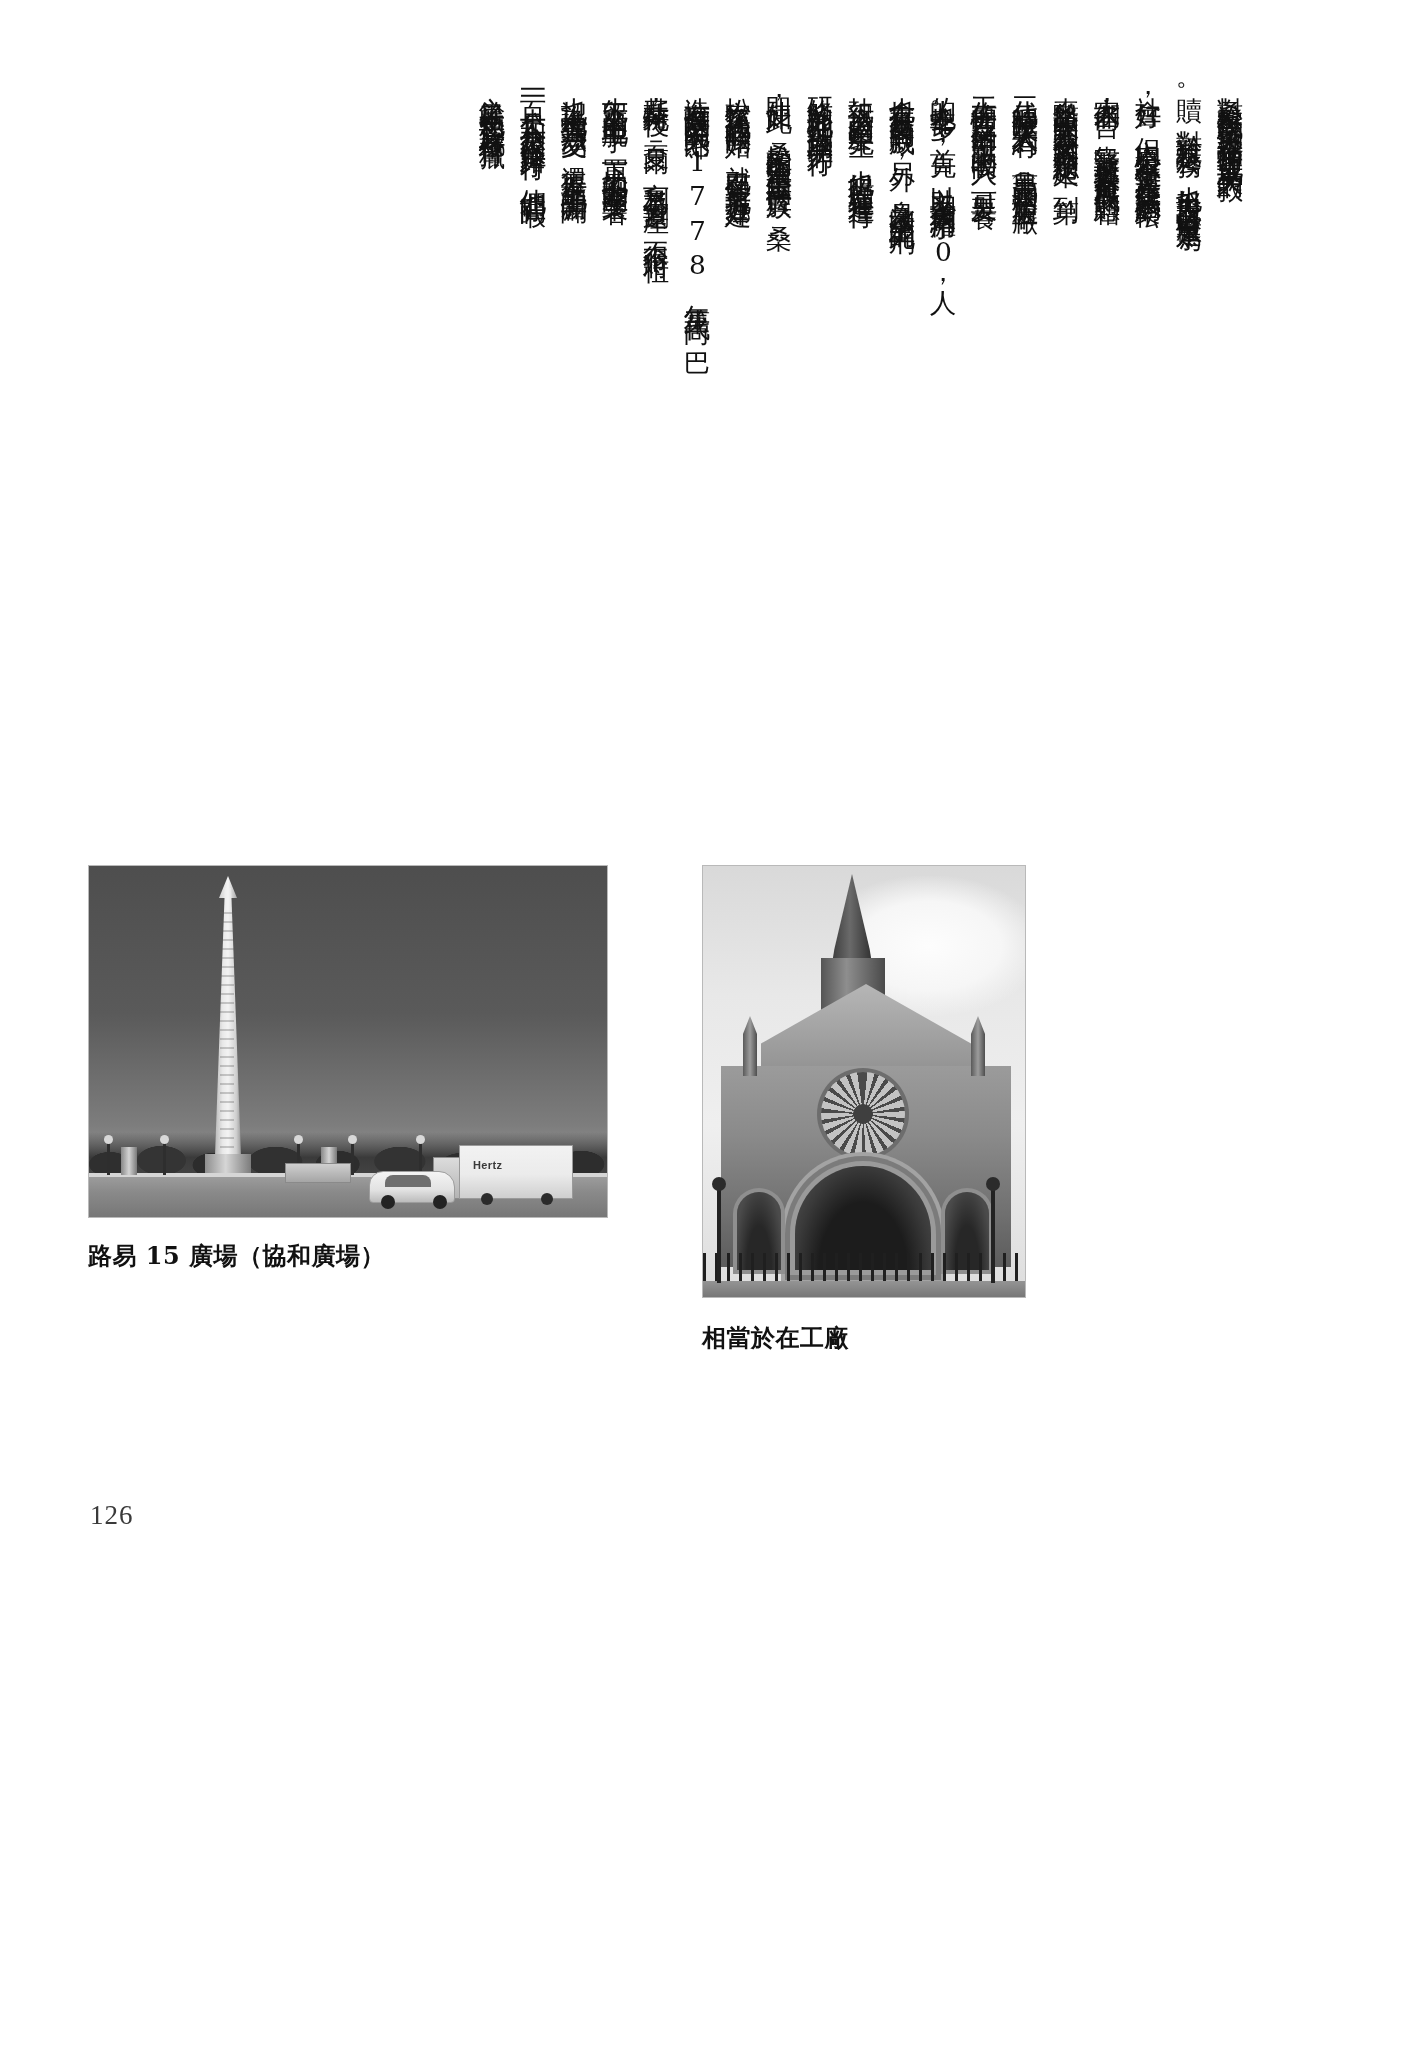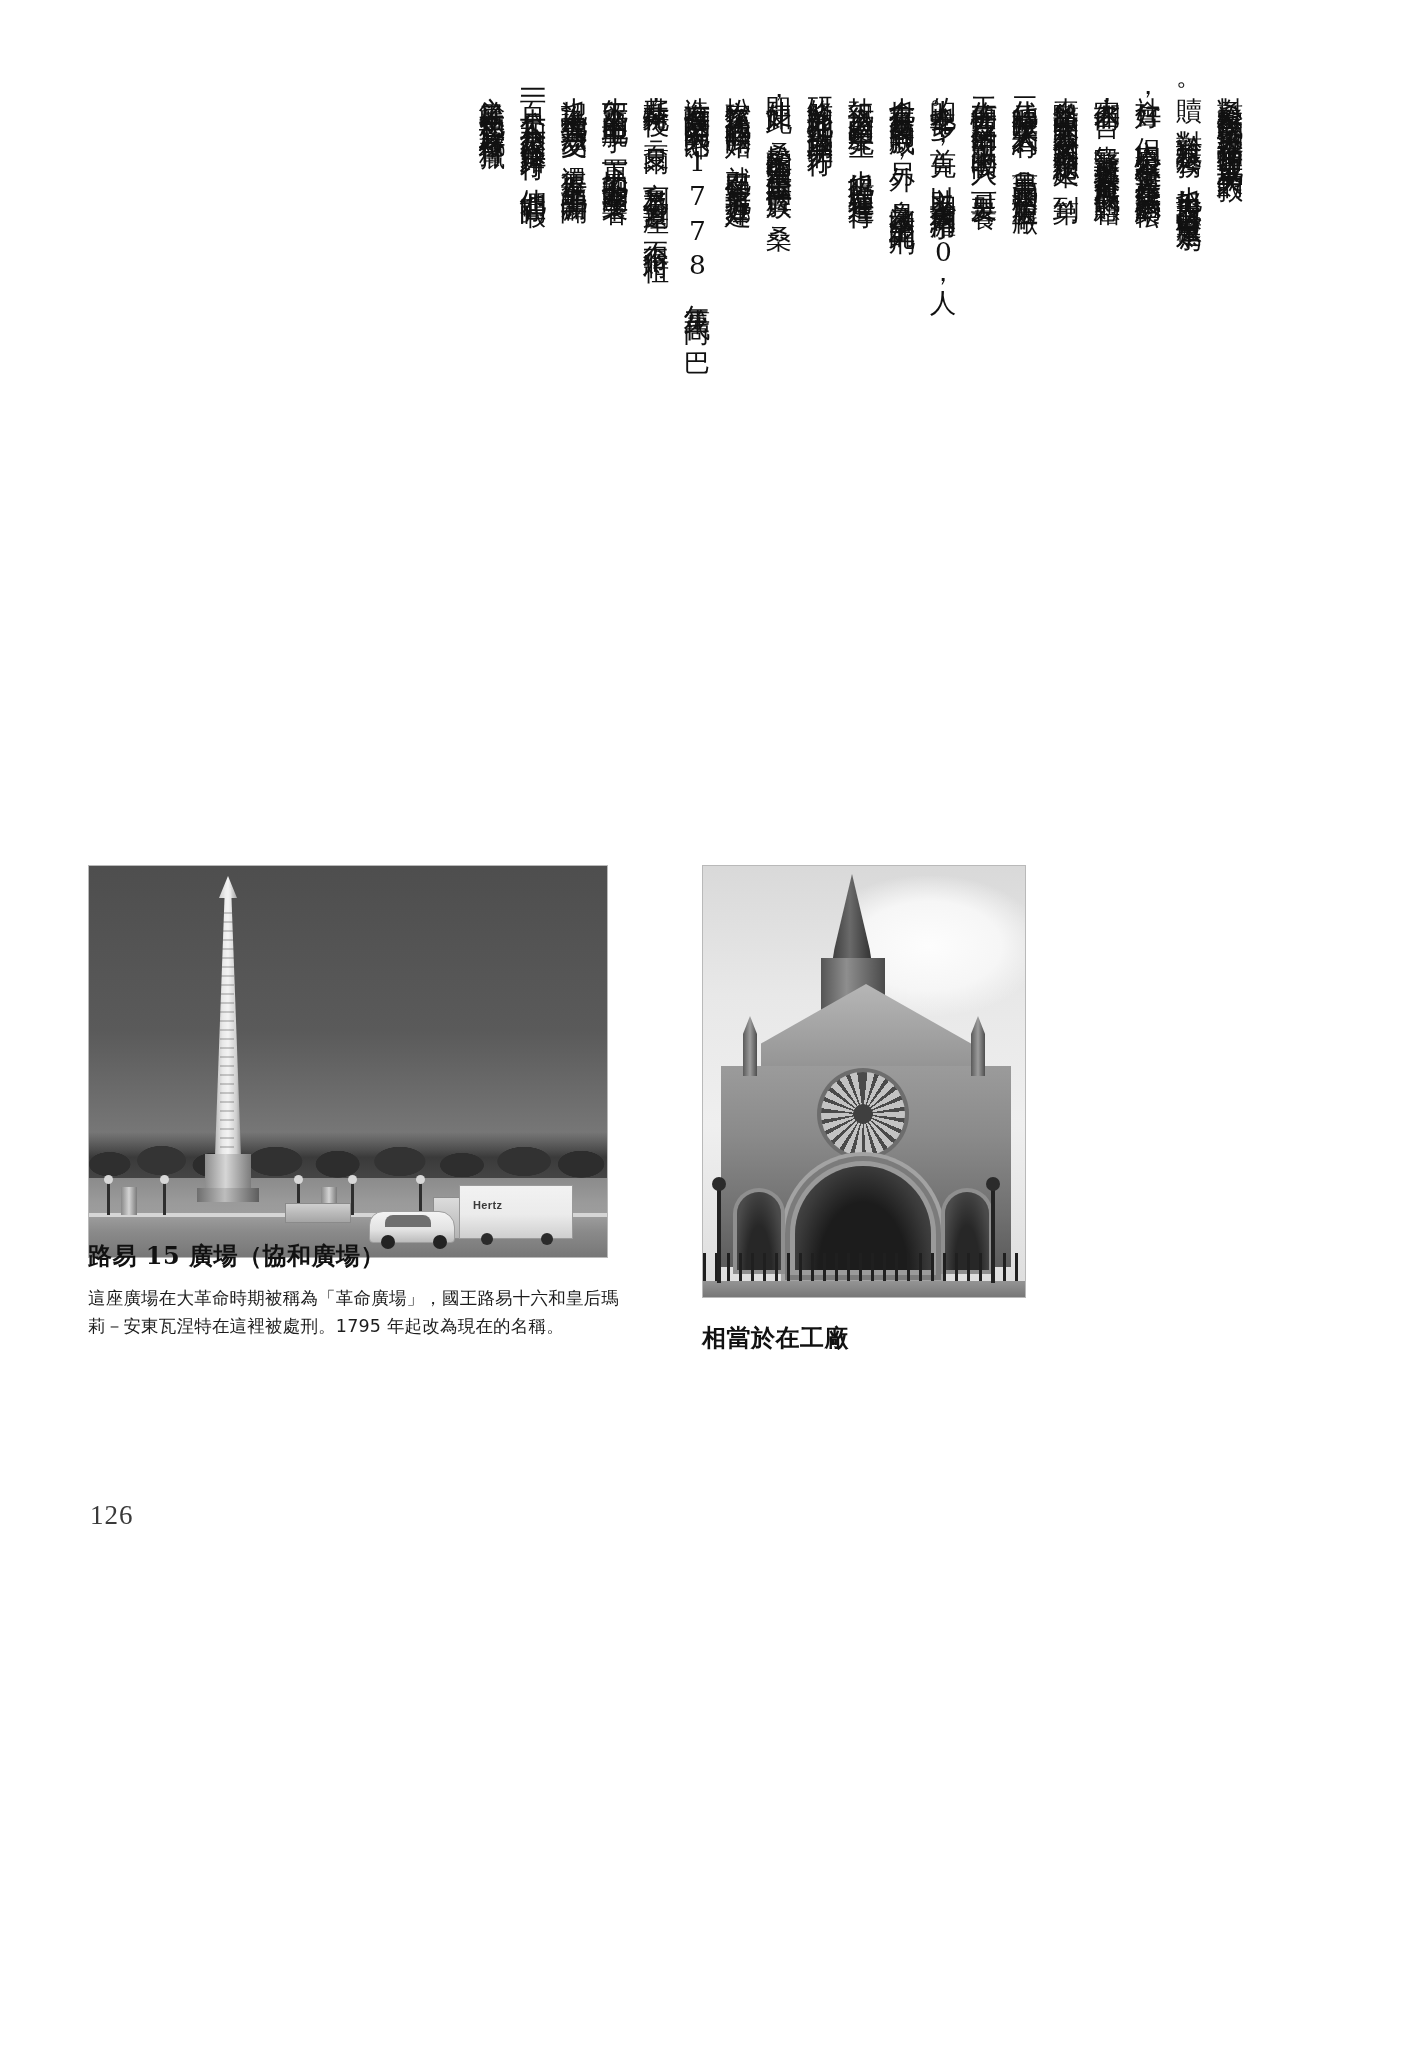--- a/index.html
+++ b/index.html
@@ -44,21 +44,21 @@
   }
   
   .vcol { font-feature-settings: "vert" 1; }
 
   
   #fig-left {
     position: absolute;
     left: 88px;
     top: 865px;
     width: 520px;
-    height: 393px;
+    height: 353px;
   }
   #fig-right {
     position: absolute;
     left: 702px;
     top: 865px;
     width: 324px;
     height: 433px;
   }
   .photo {
     width: 100%;
@@ -443,20 +443,19 @@
 
     <div class="sl-fence"></div>
     <div class="sl-ground"></div>
     <div class="sl-lamp" style="left:14px;"></div>
     <div class="sl-lamp" style="left:288px;"></div>
   </div>
 </div>
 
 <div id="cap-left">
   <p class="cap-title">路易 15 廣場（協和廣場）</p>
-  <p class="cap-body">這座廣場在大革命時期被稱為「革命廣場」，國王路易十六和皇后瑪莉－安東瓦涅特在這裡被處刑。1795 年起改為現在的名稱。</p>
 </div>
 
 <div id="cap-right">
   <p class="cap-title">相當於在工廠</p>
 </div>
 
 <div id="page-number">126</div>
 
 </body></html>

